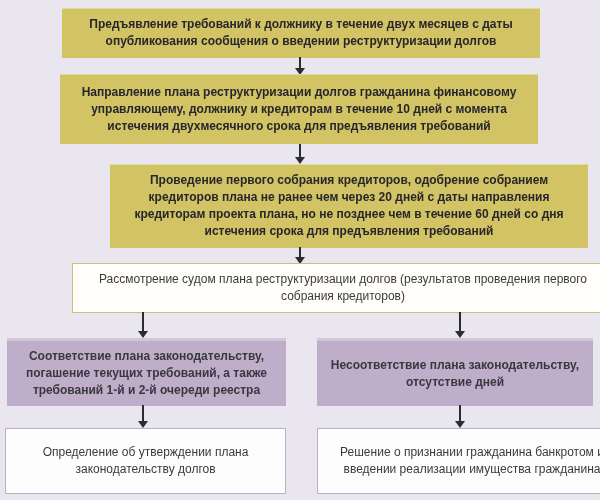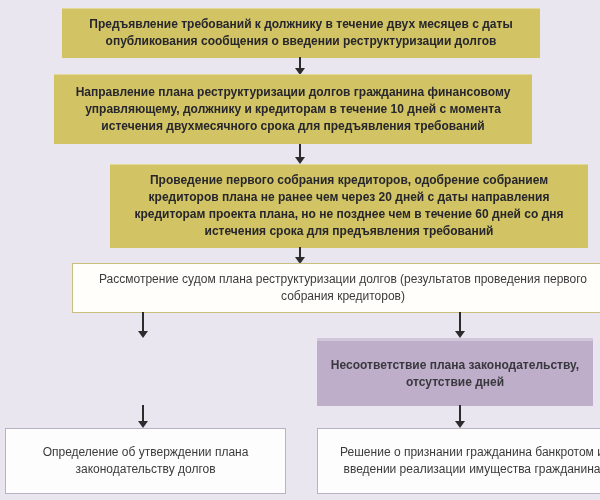--- a/index.html
+++ b/index.html
@@ -78,21 +78,21 @@
 
 <div class="stage">
 
   <div class="node node-yellow" style="left:62px; top:8px; width:478px; height:50px;">Предъявление требований к должнику в течение двух месяцев с даты опубликования сообщения о введении реструктуризации долгов</div>
 
   <div class="arrow" style="left:294px; top:57px; height:18px;">
     <div class="stem"></div>
       <div class="head"></div>
   </div>
 
-  <div class="node node-yellow" style="left:54px; top:74px; width:478px; height:70px;">Направление плана реструктуризации долгов гражданина финансовому управляющему, должнику и кредиторам в течение 10 дней с момента истечения двухмесячного срока для предъявления требований</div>
+  <div class="node node-yellow" style="left:60px; top:74px; width:478px; height:70px;">Направление плана реструктуризации долгов гражданина финансовому управляющему, должнику и кредиторам в течение 10 дней с момента истечения двухмесячного срока для предъявления требований</div>
 
   <div class="arrow" style="left:294px; top:144px; height:20px;">
     <div class="stem"></div>
       <div class="head"></div>
   </div>
 
   <div class="node node-yellow" style="left:62px; top:164px; width:478px; height:84px;margin-left:48px;">Проведение первого собрания кредиторов, одобрение собранием кредиторов плана не ранее чем через 20 дней с даты направления кредиторам проекта плана, но не позднее чем в течение 60 дней со дня истечения срока для предъявления требований</div>
 
   <div class="arrow" style="left:294px; top:247px; height:17px;">
     <div class="stem"></div>
@@ -103,20 +103,21 @@
 
   <div class="arrow" style="left:137px; top:312px; height:26px;">
     <div class="stem"></div>
       <div class="head"></div>
   </div>
   <div class="arrow" style="left:454px; top:312px; height:26px;">
     <div class="stem"></div>
       <div class="head"></div>
   </div>
 
+  <div class="node node-purple" style="left:7px; top:338px; width:279px; height:68px;">Соответствие плана законодательству, погашение текущих требований, а также требований 1-й и 2-й очереди реестра</div>
 
   <div class="node node-purple" style="left:317px; top:338px; width:276px; height:68px;">Несоответствие плана законодательству, отсутствие дней</div>
 
   <div class="arrow" style="left:137px; top:405px; height:23px;">
     <div class="stem"></div>
       <div class="head"></div>
   </div>
   <div class="arrow" style="left:454px; top:405px; height:23px;">
     <div class="stem"></div>
       <div class="head"></div>

